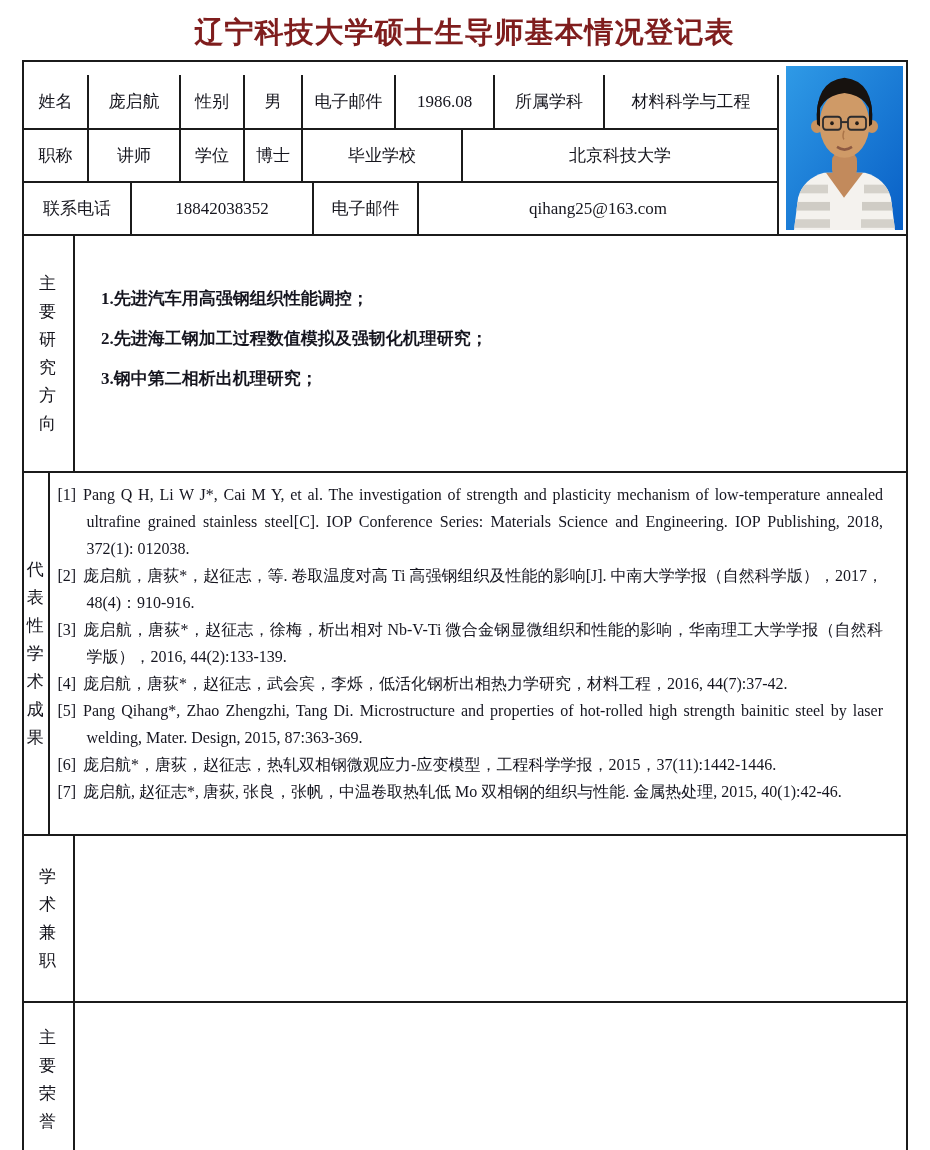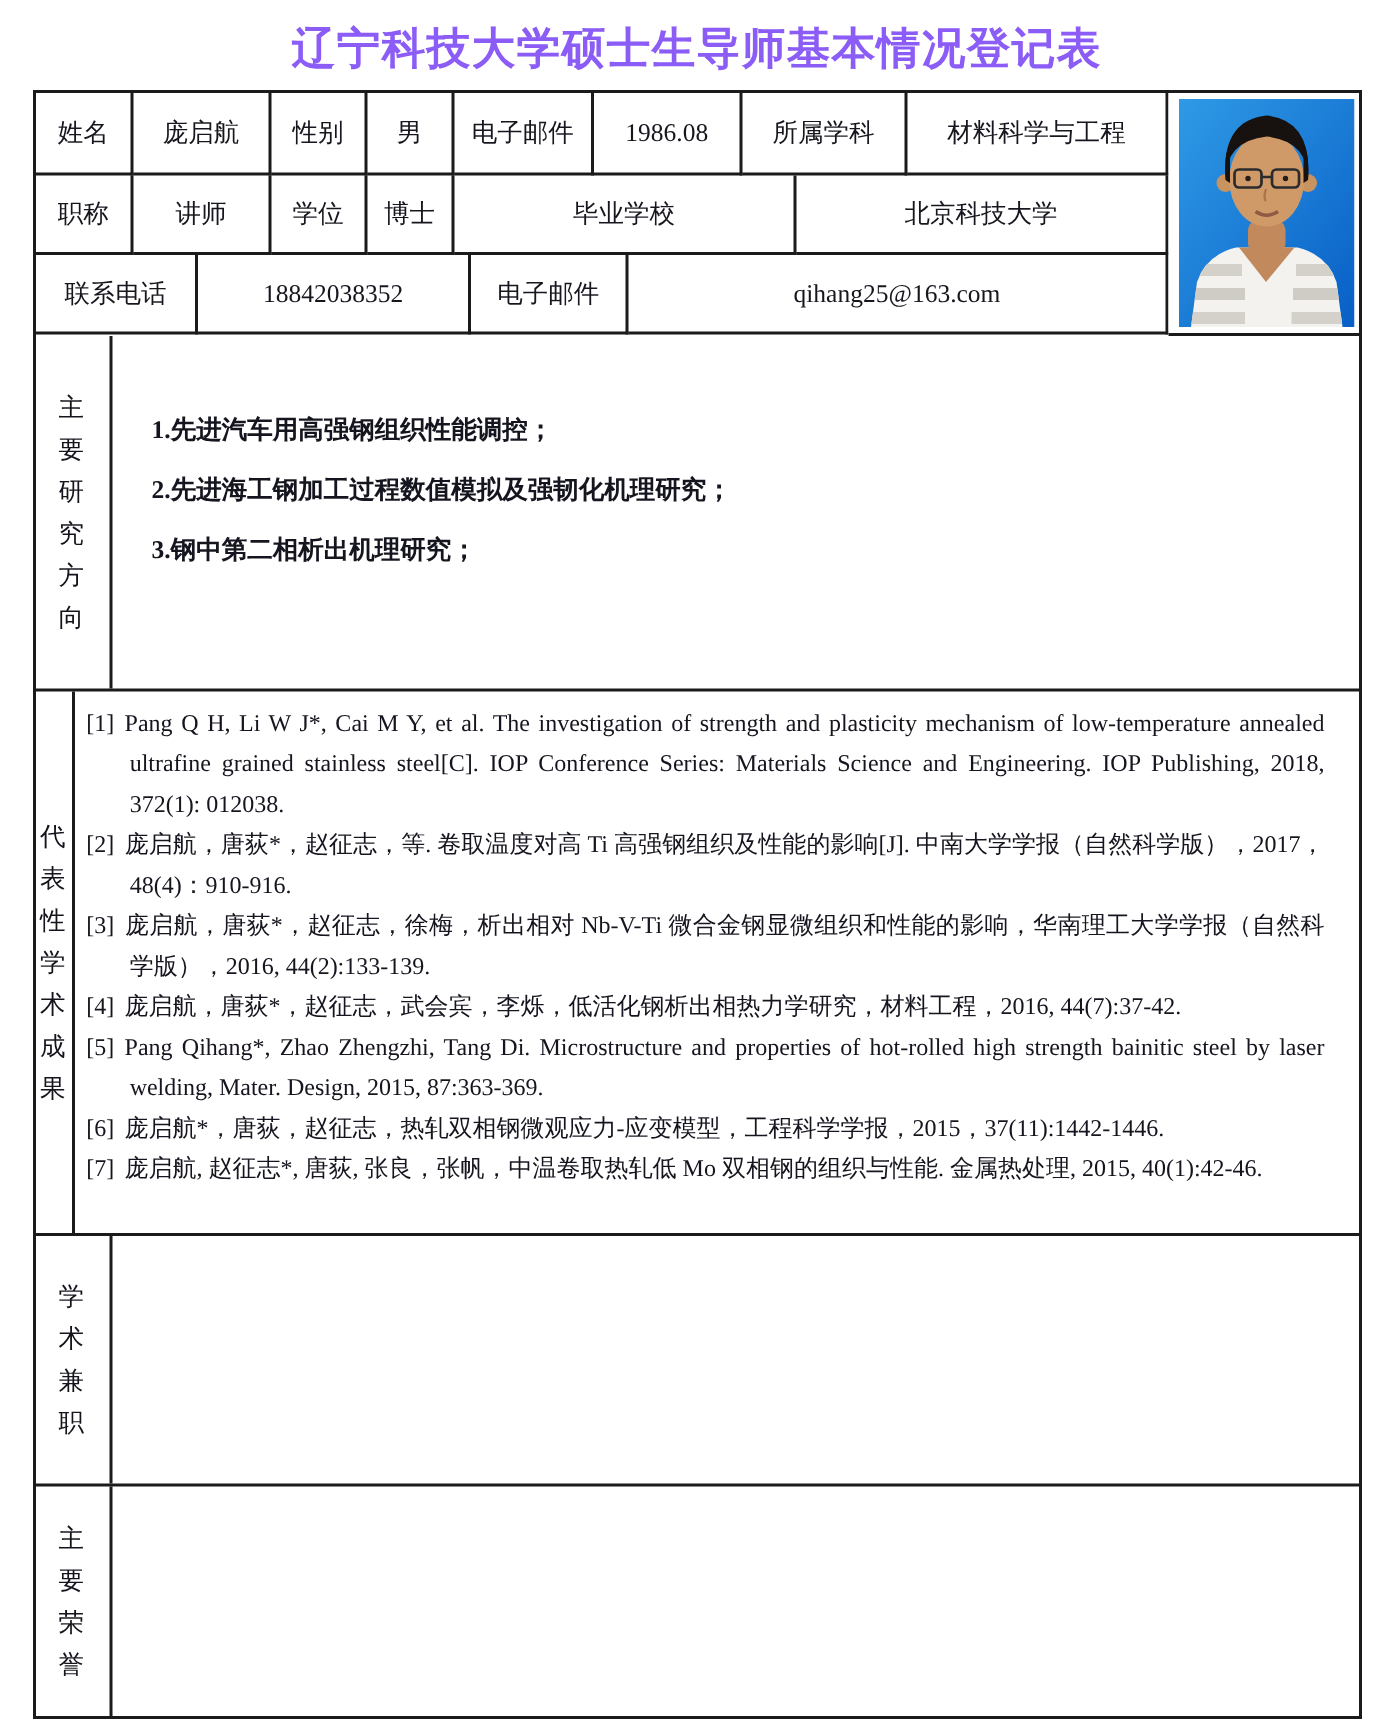--- a/index.html
+++ b/index.html
@@ -11,46 +11,46 @@
     font-family: "Liberation Serif", "DejaVu Serif", serif;
     position: relative;
   }
   .title {
     text-align: center;
     font-family: "Liberation Sans", "DejaVu Sans", sans-serif;
     font-weight: 700;
     font-size: 29px;
     letter-spacing: 1px;
     margin: 13px 1px 7px 0;
-    color: #8b5cf6;
+    color: #7f1d1d;
   }
   .form-table {
     margin-left: 22px;
     width: 886px;
     border: 2px solid #1b1b1b;
     background: #fff;
   }
   .hdr { display: flex; }
-  .hdr-left { flex: 1 1 auto; display: flex; flex-direction: column; }
+  .hdr-left { flex: 1 1 auto; display: flex; flex-direction: column; margin-top: 13px; }
   .hrow { display: flex; }
   .hrow1 { height: 55px; }
   .hrow2 { height: 53px; }
   .hrow3 { height: 53px; }
   .c {
     border-right: 2px solid #1b1b1b;
     border-bottom: 2px solid #1b1b1b;
     display: flex; align-items: center; justify-content: center;
     text-align: center;
     font-size: 17px;
     padding: 0 2px;
     overflow: hidden;
   }
   .w65 { width: 65px; } .w92 { width: 92px; } .w64 { width: 64px; }
   .w58 { width: 58px; } .w93 { width: 93px; } .w99 { width: 99px; }
-  .w110 { width: 110px; } .w192 { width: 228px; }
+  .w110 { width: 110px; } .w192 { width: 160px; }
   .w100 { width: 108px; } .w182 { width: 182px; } .w105 { width: 105px; }
   .fill { flex: 1 1 auto; }
   .photo-cell {
     width: 127px;
     border-bottom: 2px solid #1b1b1b;
     background: #ffffff;
     padding: 4px 3px 4px 7px;
     display: flex; align-items: stretch;
   }
   .photo-cell svg { width: 100%; height: 100%; display: block; }

